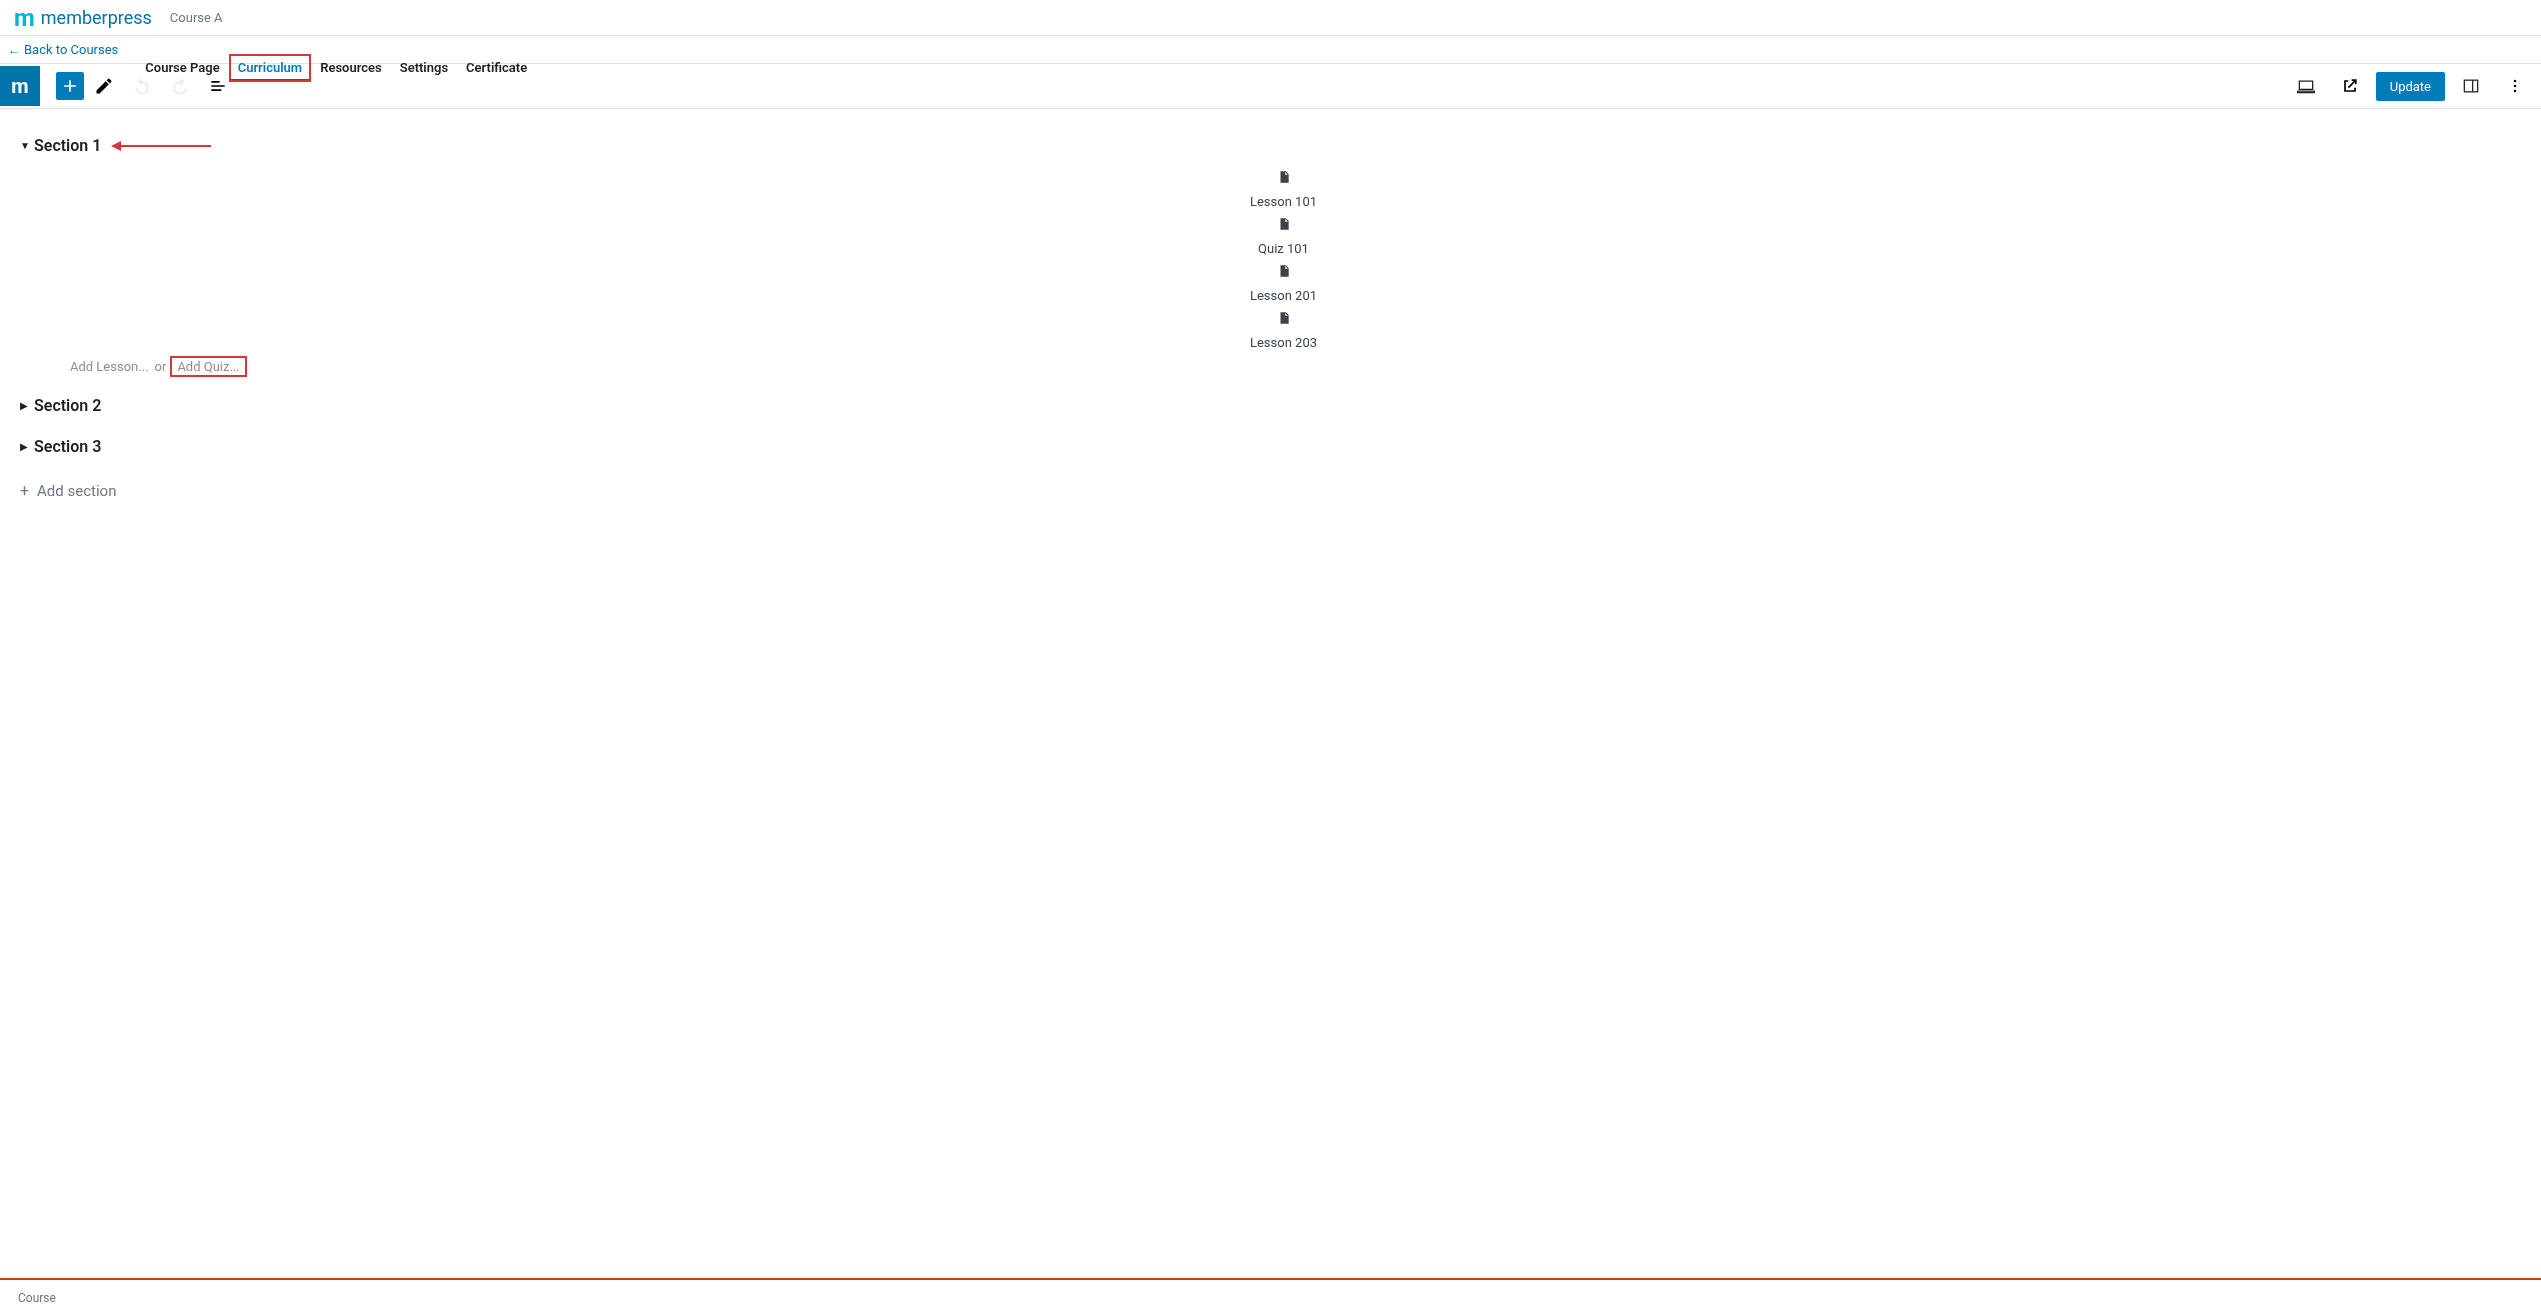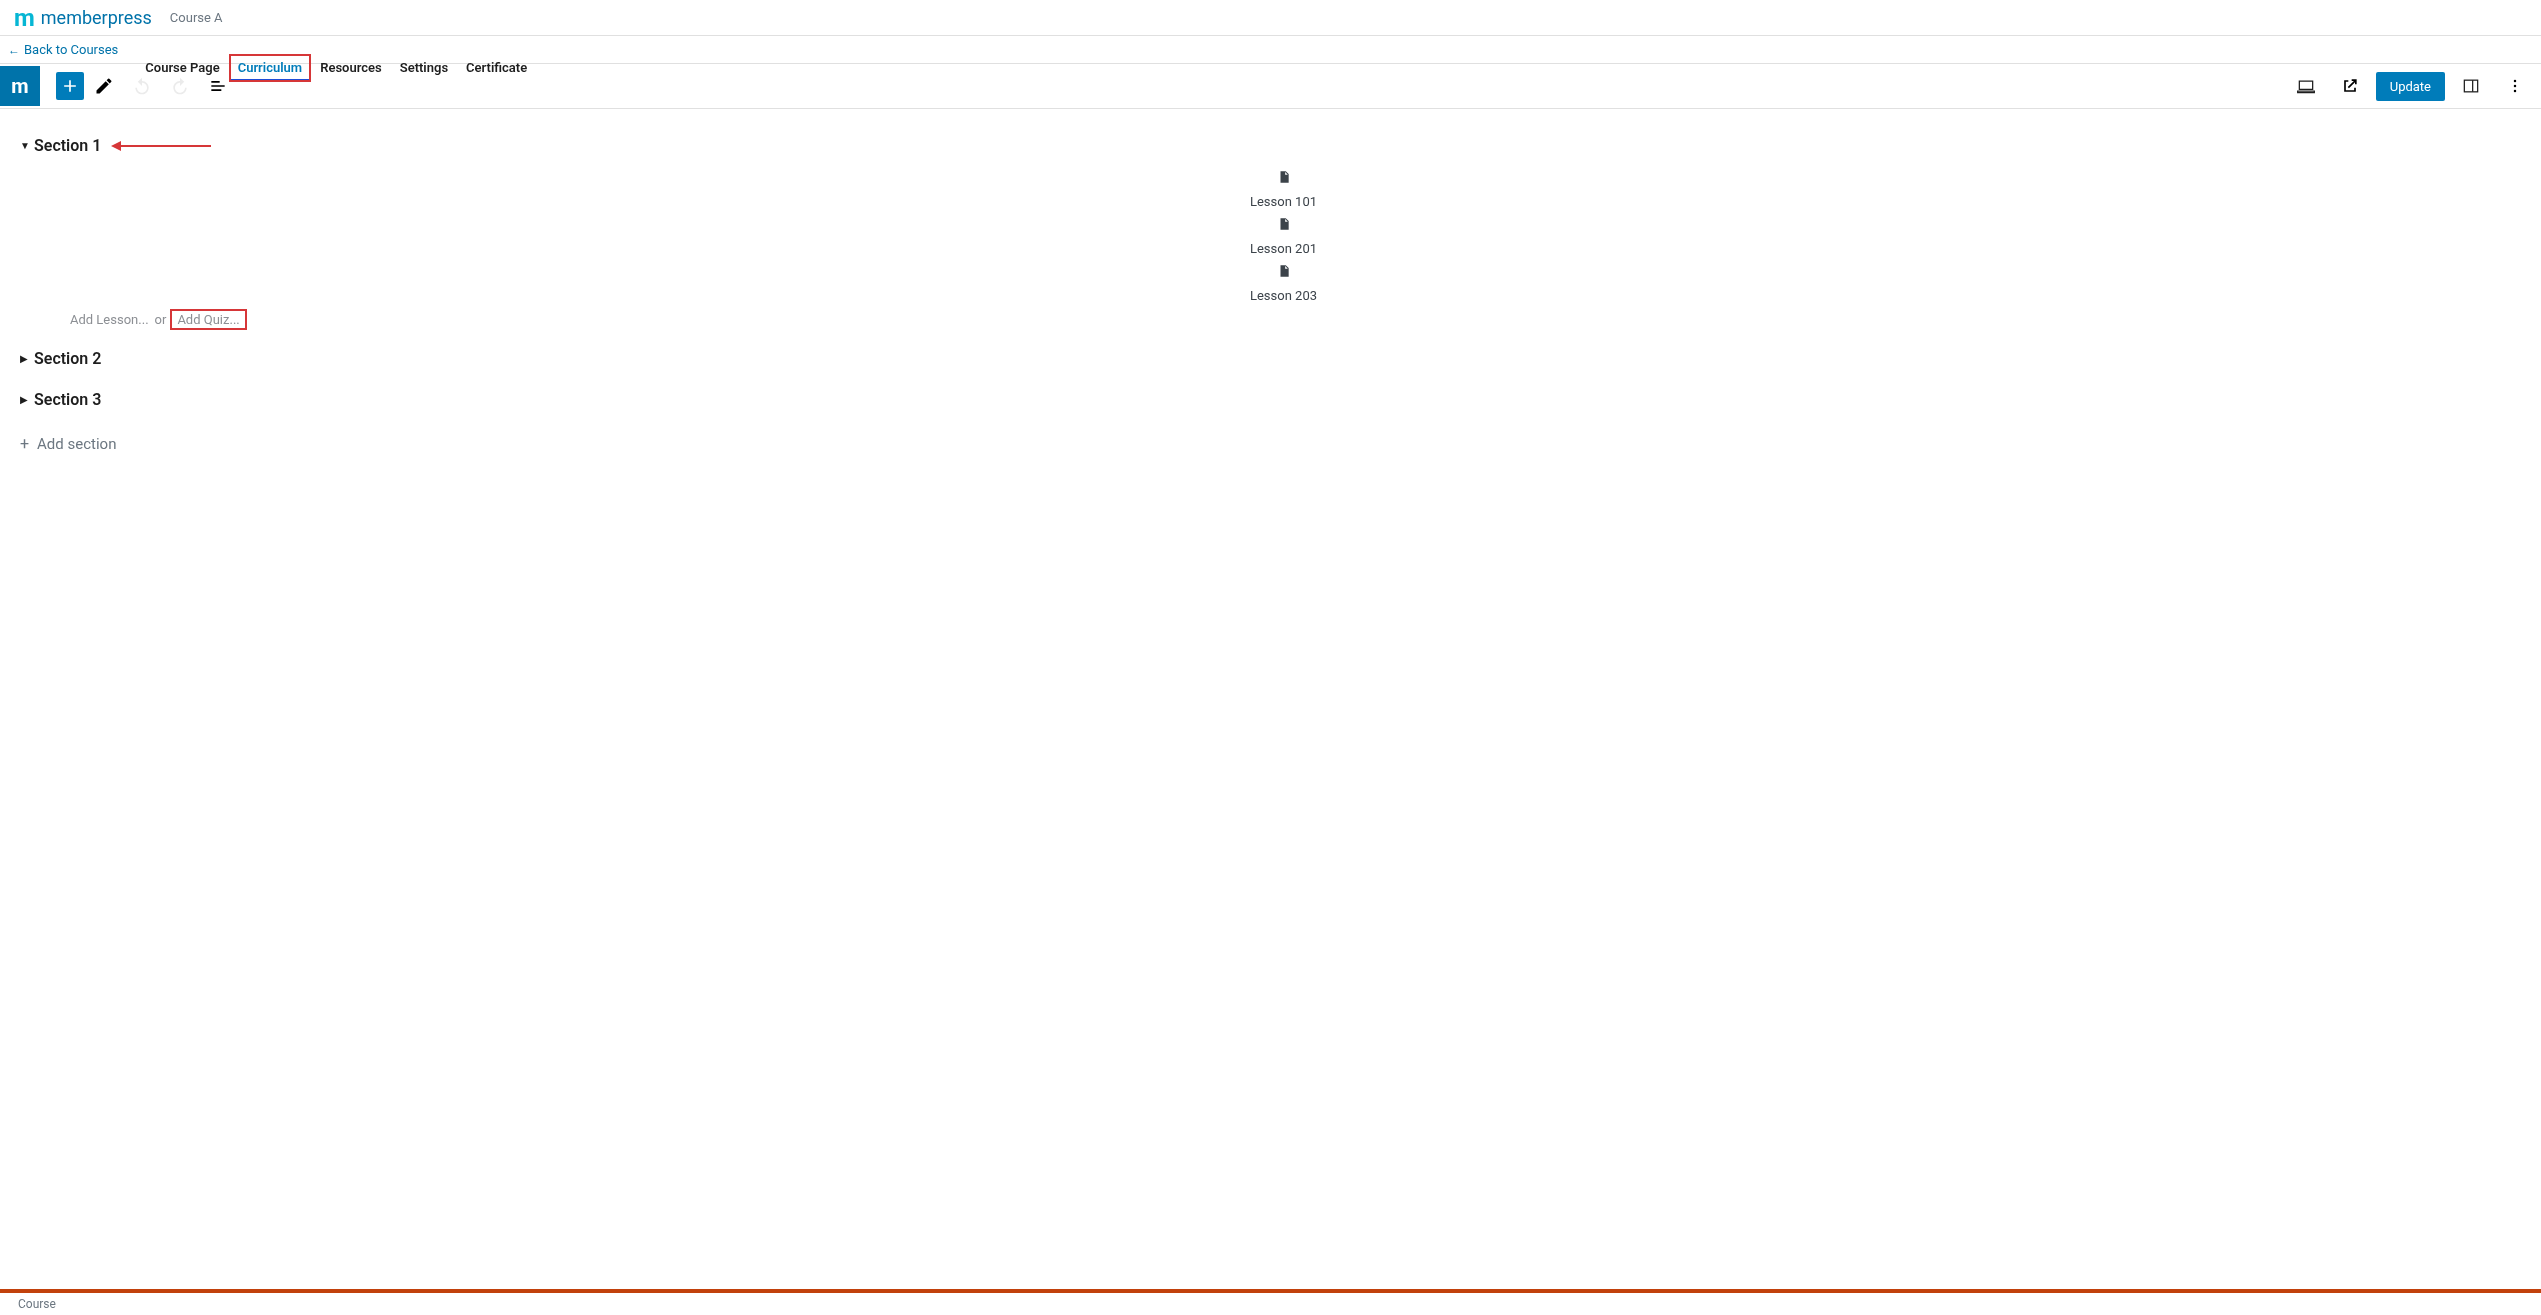--- a/index.html
+++ b/index.html
@@ -241,22 +241,22 @@
   font-weight: 400;
 }
 .section-group {
   margin-bottom: 12px;
 }
 .footer {
   position: fixed;
   bottom: 0;
   left: 0;
   right: 0;
-  height: 26px;
-  border-top: 4px solid #c2410c;
+  height: 37px;
+  border-top: 2px solid #c2410c;
   padding: 0 18px;
   display: flex;
   align-items: center;
   font-size: 12px;
   color: #6c7781;
   background: #fff;
 }
 </style>
 </head>
 <body>
@@ -350,20 +350,28 @@
       </span>
     </div>
     <div class="section-items">
       <div class="item-row">
         <span class="item-icon">
             <svg viewBox="0 0 24 24">
               <path d="M6 2h9l5 5v15H6V2zm8 1.5V8h4.5L14 3.5z"></path>
             </svg>
           </span>
         <span>Lesson 101</span>
+      </div>
+      <div class="item-row">
+        <span class="item-icon">
+            <svg viewBox="0 0 24 24">
+              <path d="M6 2h9l5 5v15H6V2zm8 1.5V8h4.5L14 3.5zM9 12h6v1.5H9V12zm0 3h6v1.5H9V15z"></path>
+            </svg>
+          </span>
+        <span>Quiz 101</span>
       </div>
       <div class="item-row">
         <span class="item-icon">
             <svg viewBox="0 0 24 24">
               <path d="M6 2h9l5 5v15H6V2zm8 1.5V8h4.5L14 3.5z"></path>
             </svg>
           </span>
         <span>Lesson 201</span>
       </div>
       <div class="item-row">

